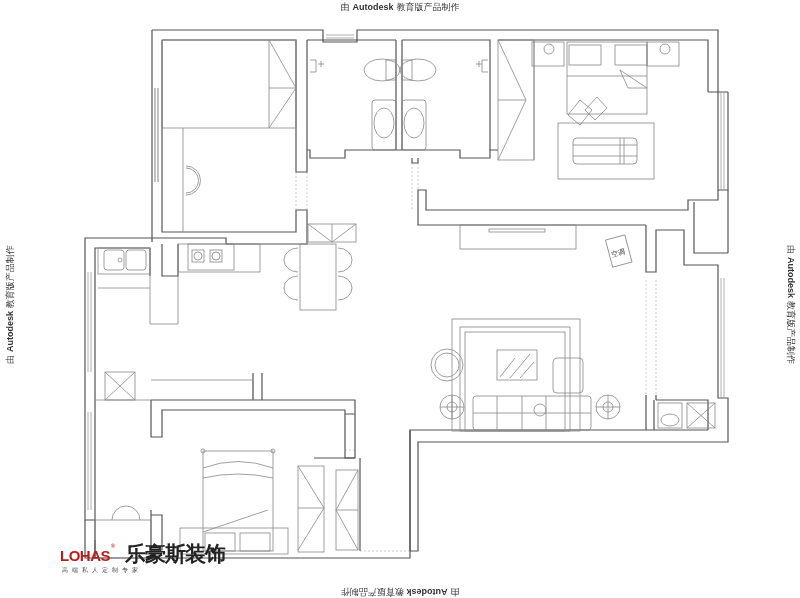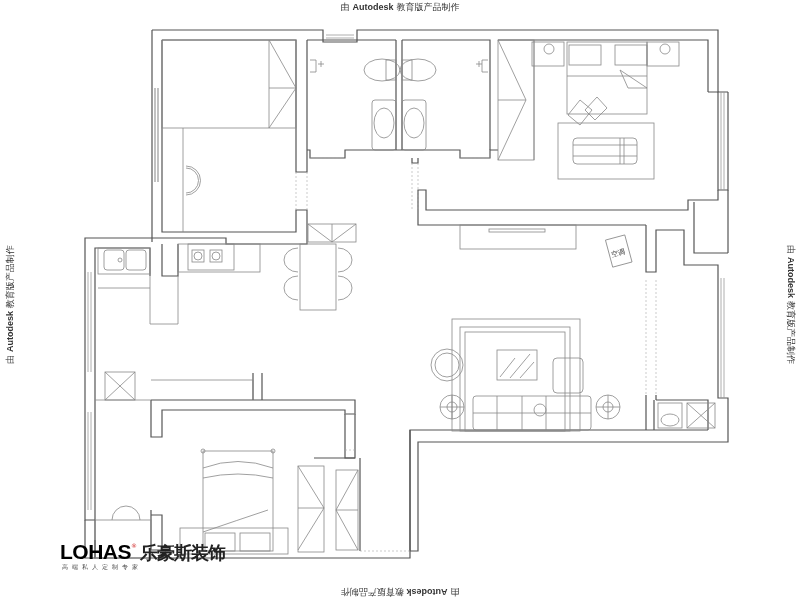--- a/index.html
+++ b/index.html
@@ -5,23 +5,23 @@
   html, body { margin: 0; padding: 0; background: #ffffff; }
   body { width: 800px; height: 598px; position: relative; overflow: hidden; font-family: "DejaVu Sans", sans-serif; }
   .wm { position: absolute; font-size: 9px; color: #333; white-space: nowrap; font-weight: normal; }
   .wm b { font-family: "Liberation Sans", sans-serif; font-weight: bold; }
   .wm-top { left: 0; width: 800px; top: 1px; text-align: center; }
   .wm-bottom { left: 0; width: 800px; top: 585px; text-align: center; transform: rotate(180deg); }
   .wm-left { left: -60px; top: 298px; width: 140px; text-align: center; transform: rotate(-90deg); }
   .wm-right { left: 720px; top: 298px; width: 140px; text-align: center; transform: rotate(90deg); }
   svg.plan { position: absolute; left: 0; top: 0; }
   .logo { position: absolute; left: 60px; top: 540px; }
-  .logo-brand { font-family: "Liberation Sans", sans-serif; font-weight: bold; font-size: 21px; color: #000000; letter-spacing: -0.5px; }
+  .logo-brand { font-family: "Liberation Sans", sans-serif; font-weight: bold; font-size: 15px; color: #b91c1c; letter-spacing: -0.5px; }
   .logo-reg { font-size: 6px; color: #d12d2d; vertical-align: top; position: relative; top: 2px; }
-  .logo-cn { font-family: "DejaVu Sans", sans-serif; font-weight: bold; font-size: 18px; color: #222; margin-left: 3px; letter-spacing: -1px; }
+  .logo-cn { font-family: "DejaVu Sans", sans-serif; font-weight: bold; font-size: 21px; color: #222; margin-left: 9px; letter-spacing: -1px; }
   .logo-slogan { font-size: 6px; color: #444; letter-spacing: 4px; margin-left: 2px; margin-top: -2px; }
   .ac-label { font-size: 7px; fill: #333; }
 </style>
 </head>
 <body>
 
 <div class="wm wm-top">
   <span>由</span>
   <b>Autodesk</b>
   <span>教育版产品制作</span>

